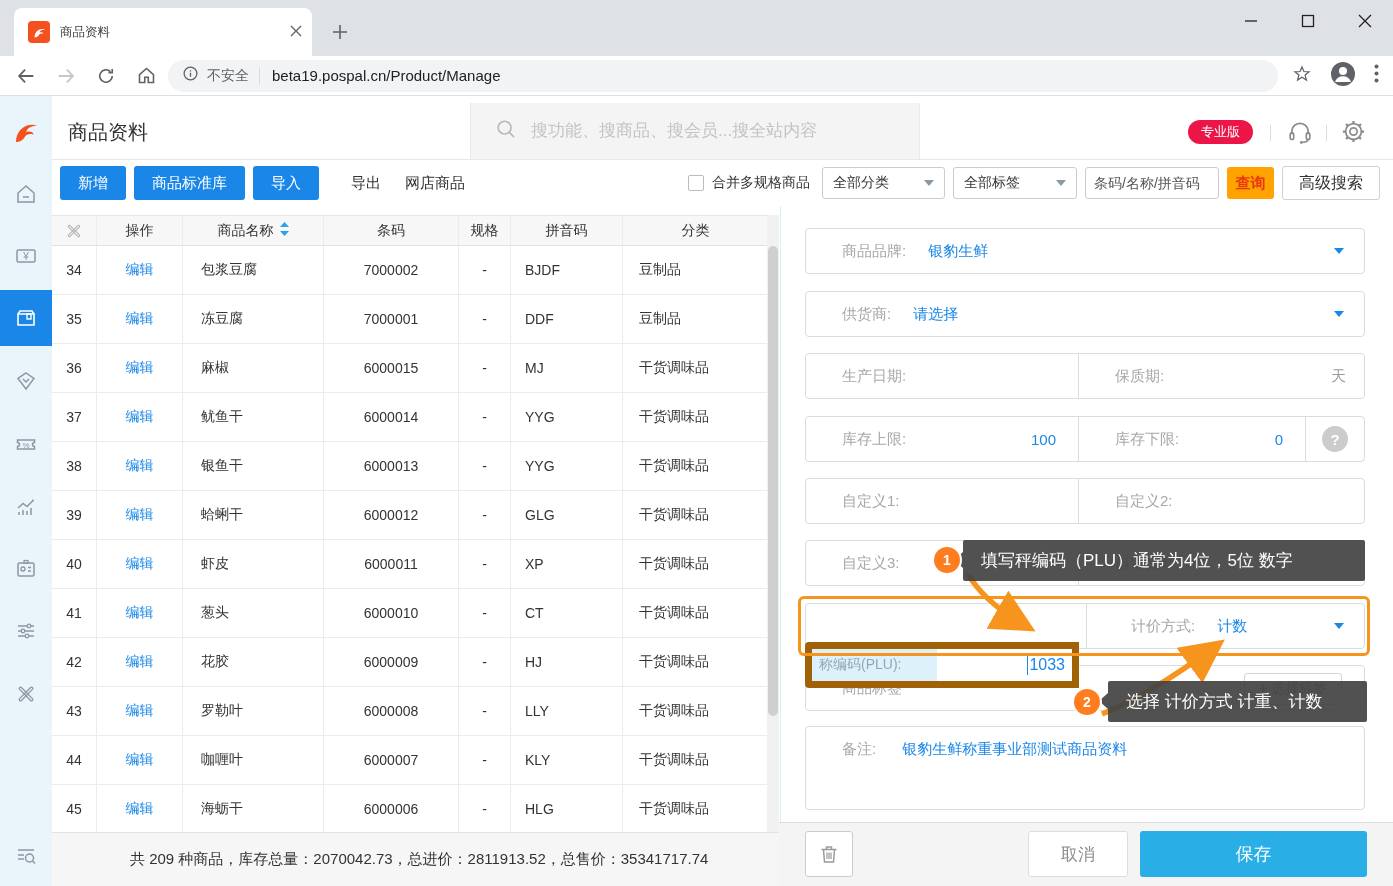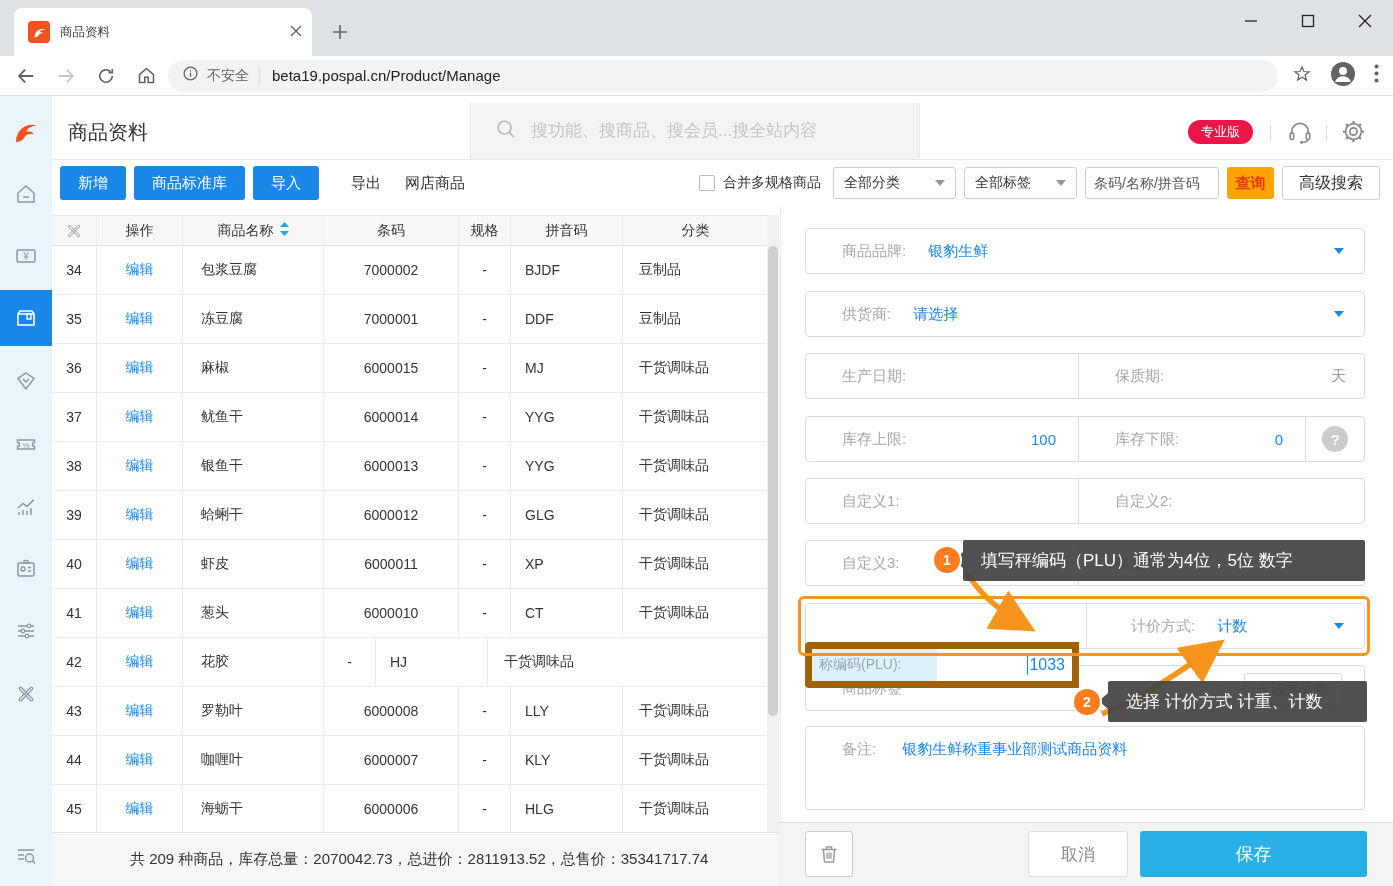--- a/index.html
+++ b/index.html
@@ -347,21 +347,21 @@
     <div class="btn-blue">导入</div>
     <span class="tb-link">导出</span>
     <span class="tb-link">网店商品</span>
     <div id="tb-right">
       <div id="merge-box"></div>
       <span id="merge-lbl">合并多规格商品</span>
       <div class="sel" style="width:123px;">
         <span>全部分类</span>
           <span class="caret"></span>
       </div>
-      <div class="sel" style="width:113px;">
+      <div class="sel" style="width:124px;">
         <span>全部标签</span>
           <span class="caret"></span>
       </div>
       <input id="tb-input" placeholder="条码/名称/拼音码" style="">
       <div id="btn-query">查询</div>
       <div id="btn-adv">高级搜索</div>
     </div>
   </div>
 
   <div id="table">
@@ -483,20 +483,21 @@
       <div class="td c-py">CT</div>
       <div class="td c-cat">干货调味品</div>
     </div>
 
     <div class="tr">
       <div class="td c-no">42</div>
       <div class="td c-op">
             <span class="edit">编辑</span>
           </div>
       <div class="td c-name">花胶</div>
+      <div class="td c-code">6000009</div>
       <div class="td c-spec">-</div>
       <div class="td c-py">HJ</div>
       <div class="td c-cat">干货调味品</div>
     </div>
 
     <div class="tr">
       <div class="td c-no">43</div>
       <div class="td c-op">
             <span class="edit">编辑</span>
           </div>

